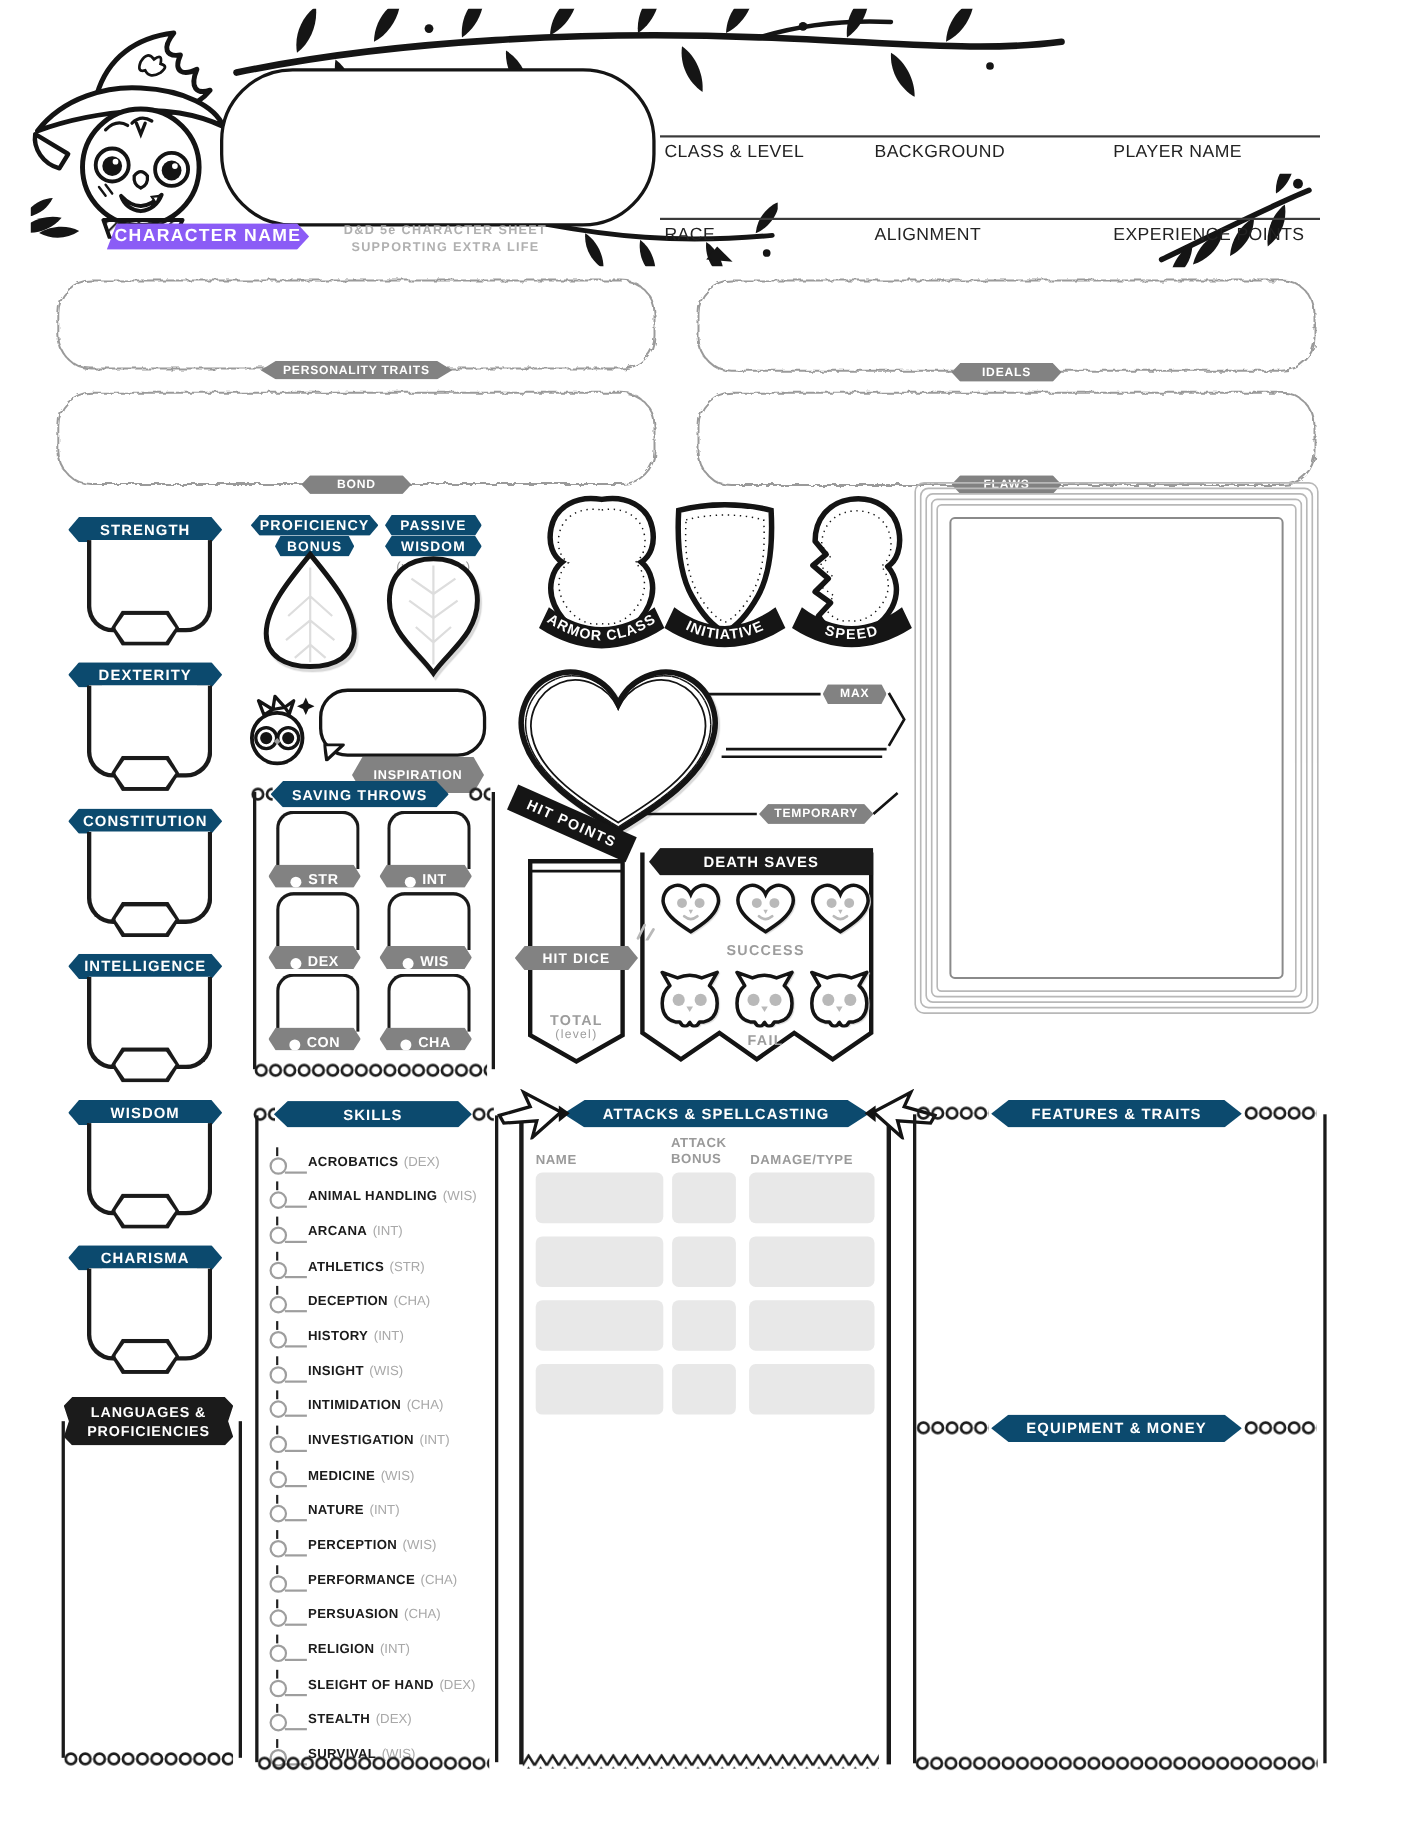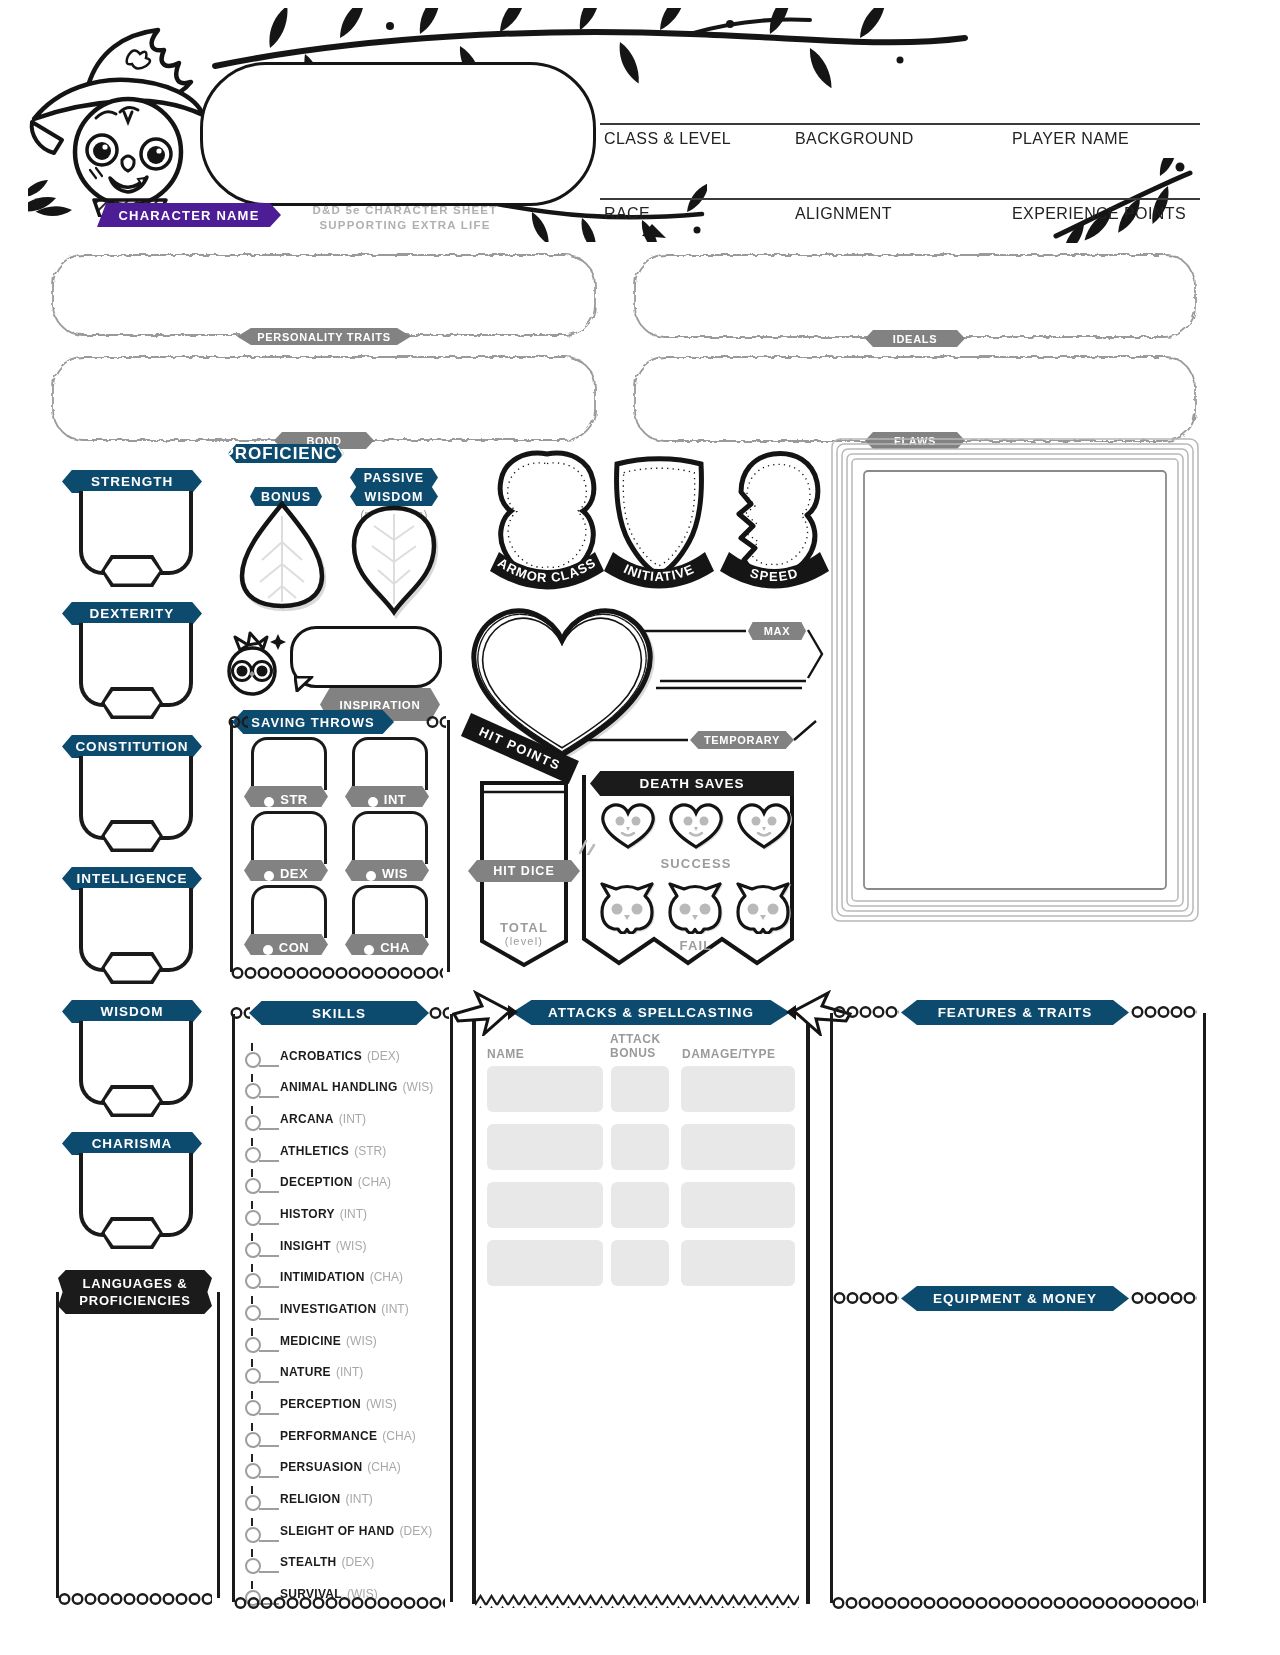--- a/index.html
+++ b/index.html
@@ -2,21 +2,21 @@
 <html><head>
 <meta charset="utf-8">
 <style>
   html,body{margin:0;padding:0;background:#fff}
   #page{position:relative;width:1280px;height:1655px;background:#fff;font-family:"Liberation Sans",sans-serif;overflow:hidden;color:#1a1a1a}
   .abs{position:absolute}
   .hexb,.hexg,.banr,.cnban,.lgban{display:flex;align-items:center;justify-content:center;color:#fff;font-weight:bold;white-space:nowrap;text-align:center}
   .hexb{background:#0c4a6e;clip-path:polygon(7% 0,93% 0,100% 50%,93% 100%,7% 100%,0 50%);letter-spacing:1px;font-size:13.5px}
   .hexg{background:#828282;clip-path:polygon(8% 0,92% 0,100% 50%,92% 100%,8% 100%,0 50%);letter-spacing:.7px;font-size:11px}
   .banr{background:#1b1b1b;clip-path:polygon(0 50%,5% 0,100% 0,100% 100%,5% 100%);letter-spacing:1px;font-size:13.5px}
-  .cnban{background:#4c1d95;clip-path:polygon(5% 0,94% 0,100% 50%,94% 100%,0 100%,2.5% 50%);letter-spacing:1.2px;font-size:13px}
+  .cnban{background:#8b5cf6;clip-path:polygon(5% 0,94% 0,100% 50%,94% 100%,0 100%,2.5% 50%);letter-spacing:1.2px;font-size:16px}
   .lgban{background:#1b1b1b;clip-path:polygon(5% 0,95% 0,100% 18%,97% 50%,100% 82%,95% 100%,5% 100%,0 82%,3% 50%,0 18%);letter-spacing:.8px;font-size:13px;line-height:17px;flex-direction:column}
   .fldlab{font-size:16px;font-weight:400;letter-spacing:.4px;color:#222;white-space:nowrap}
   .hline{height:2px;background:#3a3a3a}
   .namebox{border:3.5px solid #151515;border-radius:66px;background:#fff}
   .score-box{border:4px solid #1a1a1a;border-top:none;border-radius:0 0 24px 24px;background:#fff}
   .mod-hex{background:#1a1a1a;clip-path:polygon(16% 0,84% 0,100% 50%,84% 100%,16% 100%,0 50%)}
   .mod-hex i{position:absolute;inset:3.5px;background:#fff;clip-path:polygon(16% 0,84% 0,100% 50%,84% 100%,16% 100%,0 50%)}
   .cell{border:3px solid #1a1a1a;border-bottom:none;border-radius:16px 16px 0 0;background:#fff}
   .sideb{border-left:3px solid #1a1a1a;border-right:3px solid #1a1a1a}
   .sideb4{border-left:4px solid #1a1a1a;border-right:4px solid #1a1a1a}
@@ -212,21 +212,21 @@
 
   <div class="abs lgban" style="left:58px;top:1270px;width:154px;height:44px">
     <span>LANGUAGES &amp;</span>
     <span>PROFICIENCIES</span>
   </div>
   <div class="abs sideb" style="left:56px;top:1292px;width:158px;height:306px"></div>
   <svg class="abs" style="left:58px;top:1591px" width="154" height="16">
       <rect width="154" height="16" fill="url(#loopPat)"></rect>
     </svg>
 
-  <div class="abs hexb" style="left:228px;top:444px;width:116px;height:19px;font-size:17px">PROFICIENCY</div>
+  <div class="abs hexb" style="left:228px;top:468px;width:116px;height:19px;font-size:13px">PROFICIENCY</div>
   <div class="abs hexb" style="left:250px;top:487px;width:72px;height:19px;font-size:12.5px">BONUS</div>
   <svg class="abs leafshadow" style="left:230px;top:498px" width="104" height="114" viewBox="0 0 104 114">
     <path d="M52,6 C34,28 12,54 12,78 C12,99 30,108 52,108 C74,108 92,99 92,78 C92,54 70,28 52,6 Z" fill="#fff" stroke="#141414" stroke-width="4.5"></path>
     <g stroke="#ddd" stroke-width="2" fill="none">
       <path d="M52,18 V104 M52,44 L32,62 M52,44 L72,62 M52,66 L30,84 M52,66 L74,84 M52,88 L38,100 M52,88 L66,100"></path>
     </g>
   </svg>
 
   <div class="abs hexb" style="left:350px;top:468px;width:88px;height:19px;font-size:12.5px">PASSIVE</div>
   <div class="abs hexb" style="left:350px;top:487px;width:88px;height:19px;font-size:12.5px">WISDOM</div>
@@ -248,21 +248,21 @@
     <path d="M27,44 L30,41 L33,44 L30,47 Z" fill="#9a9a9a"></path>
     <path d="M56,4 L58.5,9.5 L64,12 L58.5,14.5 L56,20 L53.5,14.5 L48,12 L53.5,9.5 Z" fill="#141414"></path>
   </svg>
   <div class="abs bubble" style="left:290px;top:626px;width:146px;height:56px"></div>
   <svg class="abs" style="left:294px;top:676px" width="20" height="16" viewBox="0 0 20 16">
     <path d="M1,1 L18,1 L3,15 Z" fill="#fff" stroke="#151515" stroke-width="3" stroke-linejoin="round"></path>
   </svg>
   <div class="abs hexg" style="left:320px;top:688px;width:120px;height:33px;font-size:11.5px">INSPIRATION</div>
 
   <div class="abs sideb" style="left:230px;top:720px;width:214px;height:252px"></div>
-  <div class="abs hexb" style="left:232px;top:710px;width:162px;height:24px;font-size:13px">SAVING THROWS</div>
+  <div class="abs hexb" style="left:246px;top:710px;width:162px;height:24px;font-size:13px">SAVING THROWS</div>
   <svg class="abs" style="left:228px;top:714px" width="20" height="16">
       <rect width="20" height="16" fill="url(#loopPat)"></rect>
     </svg>
   <svg class="abs" style="left:426px;top:714px" width="20" height="16">
       <rect width="20" height="16" fill="url(#loopPat)"></rect>
     </svg>
 
   <div class="abs cell" style="left:251px;top:737px;width:70px;height:50px"></div>
   <div class="abs cell" style="left:352px;top:737px;width:70px;height:50px"></div>
   <div class="abs savlab" style="left:244px;top:786px;width:84px;height:21px">

